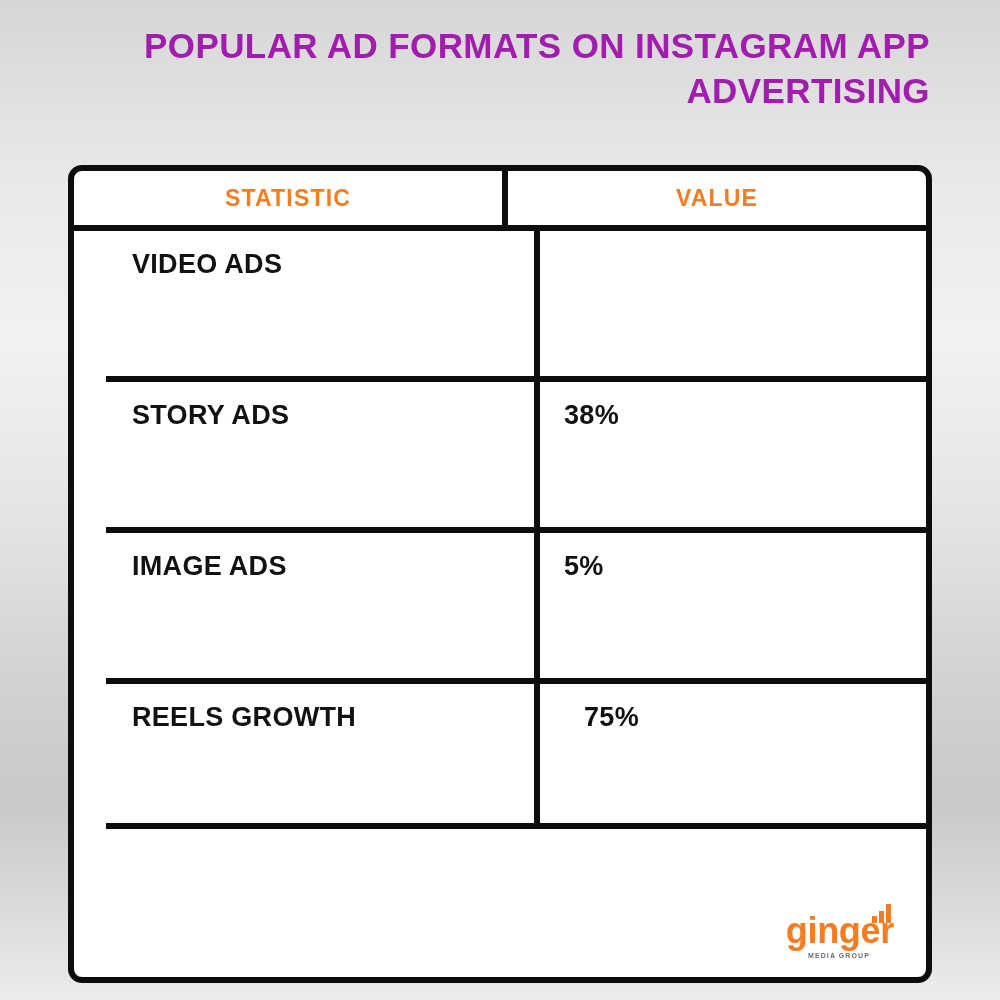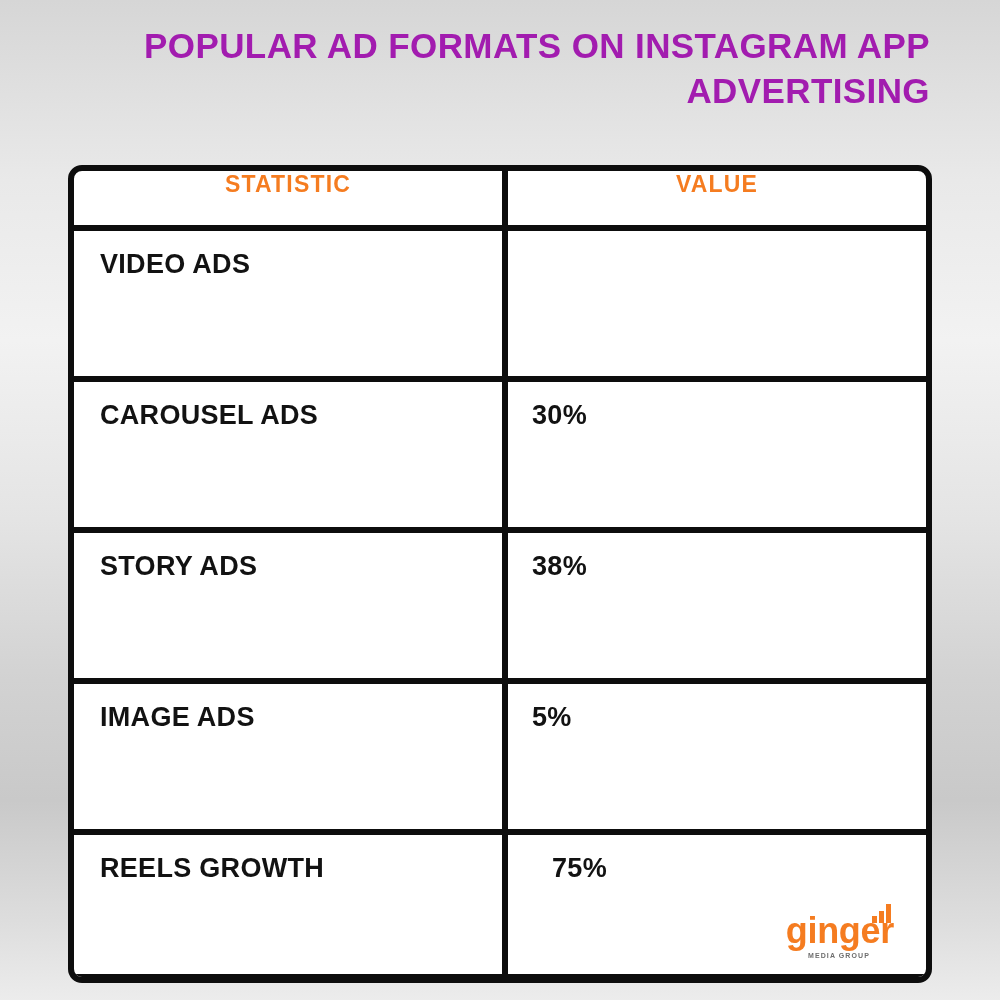--- a/index.html
+++ b/index.html
@@ -52,33 +52,33 @@
   }
   .cell-val {
     flex: 1;
     padding: 18px 0 0 24px;
   }
 
   .head-row { height: 60px; }
   .head-row .cell-stat,
   .head-row .cell-val {
     display: flex;
-    align-items: flex-start;
+    align-items: center;
     justify-content: center;
     padding: 0;
   }
   .head-text {
     color: #f57c20;
     font-size: 23px;
     font-weight: bold;
     letter-spacing: 1.2px;
     text-transform: uppercase;
   }
 
-  .data-row { height: 151px; }
+  .data-row { height: 151px; margin-left: 32px; }
   .data-row.last { height: 145px; gap: 20px; }
 
   .stat-text {
     font-size: 27px;
     font-weight: bold;
     color: #121212;
     letter-spacing: 0.3px;
     text-transform: uppercase;
   }
   .val-text {
@@ -140,28 +140,20 @@
       <span class="head-text">VALUE</span>
     </div>
   </div>
 
   <div class="row data-row">
     <div class="cell-stat">
       <span class="stat-text">VIDEO ADS</span>
     </div>
   </div>
 
-  <div class="row data-row">
-    <div class="cell-stat">
-      <span class="stat-text">CAROUSEL ADS</span>
-    </div>
-    <div class="cell-val">
-      <span class="val-text">30%</span>
-    </div>
-  </div>
 
   <div class="row data-row">
     <div class="cell-stat">
       <span class="stat-text">STORY ADS</span>
     </div>
     <div class="cell-val">
       <span class="val-text">38%</span>
     </div>
   </div>
 

